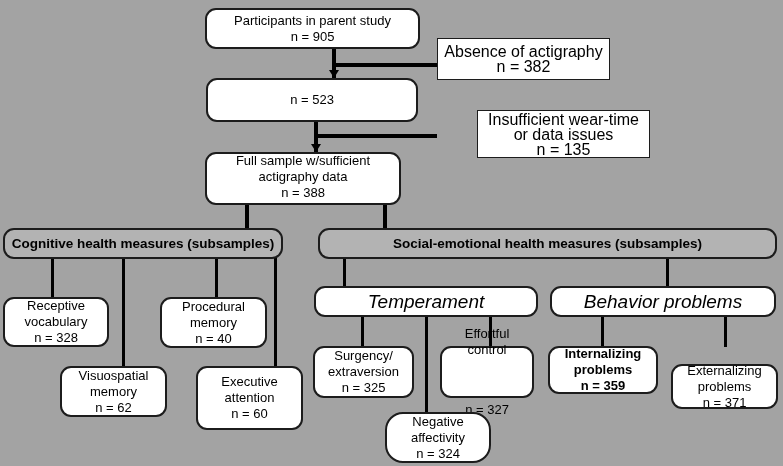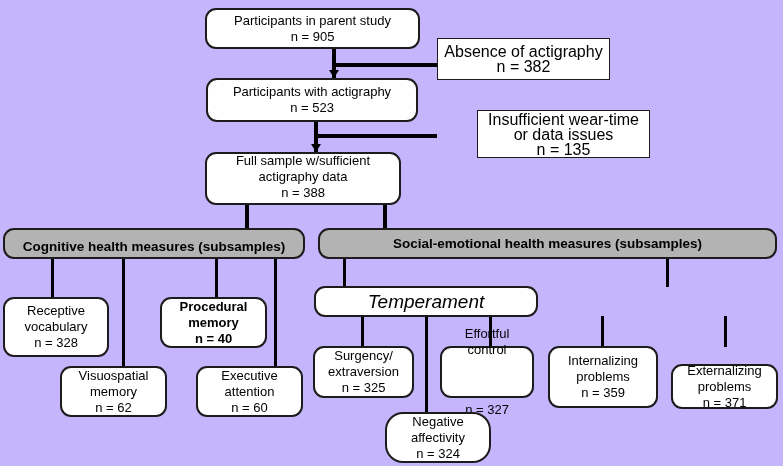--- a/index.html
+++ b/index.html
@@ -1,17 +1,17 @@
 <!DOCTYPE html>
 <html><head>
 <meta charset="utf-8">
 <style>
   html,body{margin:0;padding:0;background:#ffffff;}
   #stage{
-    position:relative;width:783px;height:466px;background:#c4b5fd;
+    position:relative;width:783px;height:466px;background:#a3a3a3;
     font-family:"Liberation Sans", sans-serif;color:#000;overflow:hidden;
   }
   .node{
     position:absolute;box-sizing:border-box;background:#ffffff;
     border:2px solid #1c1c1c;border-radius:11px;
     display:flex;flex-direction:column;align-items:center;justify-content:center;
     text-align:center;font-size:13px;line-height:16px;padding:2px 4px;z-index:2;
   }
   .node.square{border-radius:0;border-width:1.5px;font-size:16px;line-height:15px;}
   .node.gray{background:#b3b3b3;font-weight:bold;font-size:13.5px;}
@@ -32,83 +32,85 @@
     <div>Participants in parent study</div>
     <div>n = 905</div>
   </div>
 
   <div class="node square" style="left:437px;top:38px;width:173px;height:42px;">
     <div>Absence of actigraphy</div>
     <div>n = 382</div>
   </div>
 
   <div class="node" style="left:206px;top:78px;width:212px;height:44px;">
-    <div>Participants with actigraphy</div>
     <div>n = 523</div>
   </div>
 
   <div class="node square" style="left:437px;top:110px;width:173px;height:48px;margin-left:40px;">
     <div>Insufficient wear-time or data issues</div>
     <div>n = 135</div>
   </div>
 
   <div class="node" style="left:205px;top:152px;width:196px;height:53px;justify-content:flex-end;">
     <div>Full sample w/sufficient actigraphy data</div>
     <div>n = 388</div>
   </div>
 
-  <div class="node gray" style="left:3px;top:228px;width:302px;height:31px;justify-content:flex-end;">
+  <div class="node gray" style="left:3px;top:228px;width:280px;height:31px;">
     <div>Cognitive health measures (subsamples)</div>
   </div>
 
   <div class="node gray" style="left:318px;top:228px;width:459px;height:31px;">
     <div>Social-emotional health measures (subsamples)</div>
   </div>
 
-  <div class="node" style="left:3px;top:297px;width:106px;height:60px;">
+  <div class="node" style="left:3px;top:297px;width:106px;height:50px;">
     <div>Receptive vocabulary</div>
     <div>n = 328</div>
   </div>
 
-  <div class="node" style="left:160px;top:297px;width:107px;height:51px;font-weight:bold;">
+  <div class="node" style="left:160px;top:297px;width:107px;height:51px;">
     <div>Procedural memory</div>
     <div>n = 40</div>
   </div>
 
   <div class="node" style="left:60px;top:366px;width:107px;height:51px;">
     <div>Visuospatial memory</div>
     <div>n = 62</div>
   </div>
 
-  <div class="node" style="left:196px;top:366px;width:107px;height:51px;">
+  <div class="node" style="left:196px;top:366px;width:107px;height:64px;">
     <div>Executive attention</div>
     <div>n = 60</div>
   </div>
 
   <div class="node italic" style="left:314px;top:286px;width:224px;height:31px;">
     <div>Temperament</div>
   </div>
 
+  <div class="node italic" style="left:550px;top:286px;width:226px;height:31px;">
+    <div>Behavior problems</div>
+  </div>
 
   <div class="node" style="left:313px;top:346px;width:101px;height:52px;">
     <div>Surgency/ extraversion</div>
     <div>n = 325</div>
   </div>
 
   <div class="node" style="left:440px;top:346px;width:94px;height:52px;gap:44px;">
     <div>Effortful control</div>
     <div>n = 327</div>
   </div>
 
   <div class="node" style="left:385px;top:412px;width:106px;height:51px;border-radius:18px;">
     <div>Negative affectivity</div>
     <div>n = 324</div>
   </div>
 
-  <div class="node" style="left:548px;top:346px;width:110px;height:62px;">
+  <div class="node" style="left:548px;top:346px;width:110px;height:48px;font-weight:bold;">
     <div>Internalizing problems</div>
     <div>n = 359</div>
   </div>
 
   <div class="node" style="left:671px;top:364px;width:107px;height:45px;">
     <div>Externalizing problems</div>
     <div>n = 371</div>
   </div>
 
   <div class="line" style="left:332px;top:46px;width:4px;height:32px;"></div>

